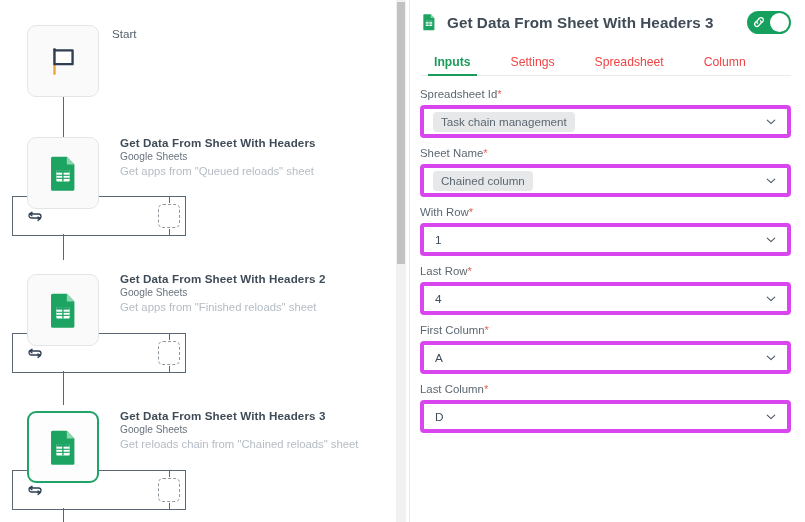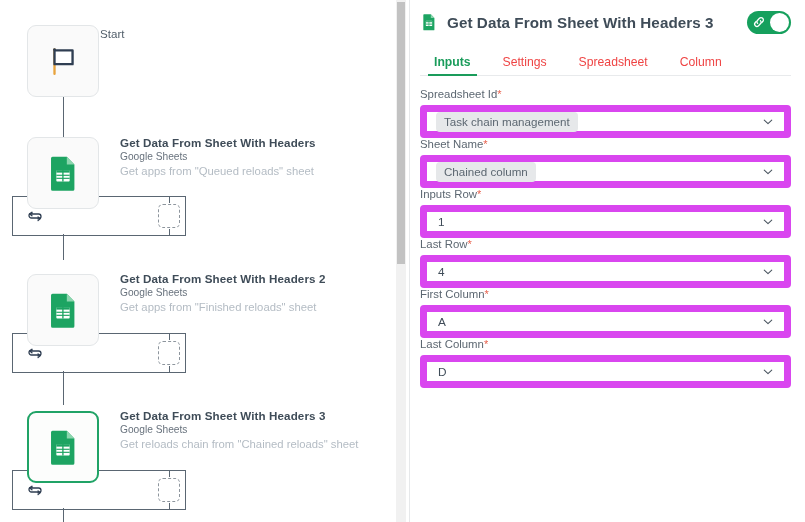--- a/index.html
+++ b/index.html
@@ -64,21 +64,21 @@
   }
   .node-sub {
     font-size: 10.2px; color: #68727d; line-height: 14px;
     white-space: nowrap;
   }
   .node-desc {
     font-size: 11.3px; color: #b4bcc4; line-height: 15px;
     white-space: nowrap;
   }
   .start-title {
-    position: absolute; left: 100px;
+    position: absolute; left: 112px;
     font-size: 11.6px; color: #525f6b; line-height: 15px;
   }
 
   
   .loop {
     position: absolute;
     left: 12px;
     width: 174px; height: 40px;
     border: 1px solid #5a6672;
     background: transparent;
@@ -162,21 +162,21 @@
     position: absolute; left: 5px; top: 4px;
     width: 14px; height: 14px;
   }
 
   
   .tabs {
     display: flex;
     padding-left: 22px;
     height: 32px;
     align-items: flex-end;
-    gap: 4px;
+    gap: 12px;
     position: relative;
   }
   .tabs::after {
     content: ""; position: absolute; left: 22px; right: 14px; bottom: 0;
     height: 1px; background: #e8eaec;
   }
   .tab {
     font-size: 12.2px;
     color: #ef4444;
     padding: 0 14px 7px 14px;
@@ -186,30 +186,30 @@
   }
   .tab:first-child { padding-left: 14px; }
   .tab.active { color: #1a9c5b; font-weight: bold; }
   .tab.active::after {
     content: ""; position: absolute; left: 8px; right: 8px; bottom: 0;
     height: 2px; background: #1a9c5b; z-index: 2;
   }
 
   
   .form { padding: 12px 14px 0 22px; }
-  .field { }
+  .field { margin-bottom: 9px; }
   .field-label {
     font-size: 11.4px; color: #5c6771; margin-bottom: 5px;
     display: block;
   }
   .req { color: #e8604c; font-size: 11px; }
   .select {
     position: relative;
     height: 33px;
-    border: 7px solid #d946ef;
+    border: 4px solid #d946ef;
     border-radius: 4px;
     background: #ffffff;
     display: flex; align-items: center;
     padding: 0 30px 0 9px;
     cursor: pointer;
   }
   .chip {
     background: #e6e8ea;
     border-radius: 4px;
     padding: 3px 8px;
@@ -389,21 +389,21 @@
         <label class="field-label"><span>Sheet Name</span><span class="req">*</span></label>
         <div class="select">
           <span class="chip">Chained column</span>
           <svg class="caret" viewBox="0 0 12 8">
               <path d="M1 1.5 L6 6.3 L11 1.5" fill="none" stroke="#4a5560" stroke-width="1.4" stroke-linecap="round" stroke-linejoin="round"></path>
             </svg>
         </div>
       </div>
 
       <div class="field">
-        <label class="field-label"><span>Inputs Row</span><span class="req">*</span></label>
+        <label class="field-label"><span>With Row</span><span class="req">*</span></label>
         <div class="select">
           <span class="plainval">1</span>
           <svg class="caret" viewBox="0 0 12 8">
               <path d="M1 1.5 L6 6.3 L11 1.5" fill="none" stroke="#4a5560" stroke-width="1.4" stroke-linecap="round" stroke-linejoin="round"></path>
             </svg>
         </div>
       </div>
 
       <div class="field">
         <label class="field-label"><span>Last Row</span><span class="req">*</span></label>

